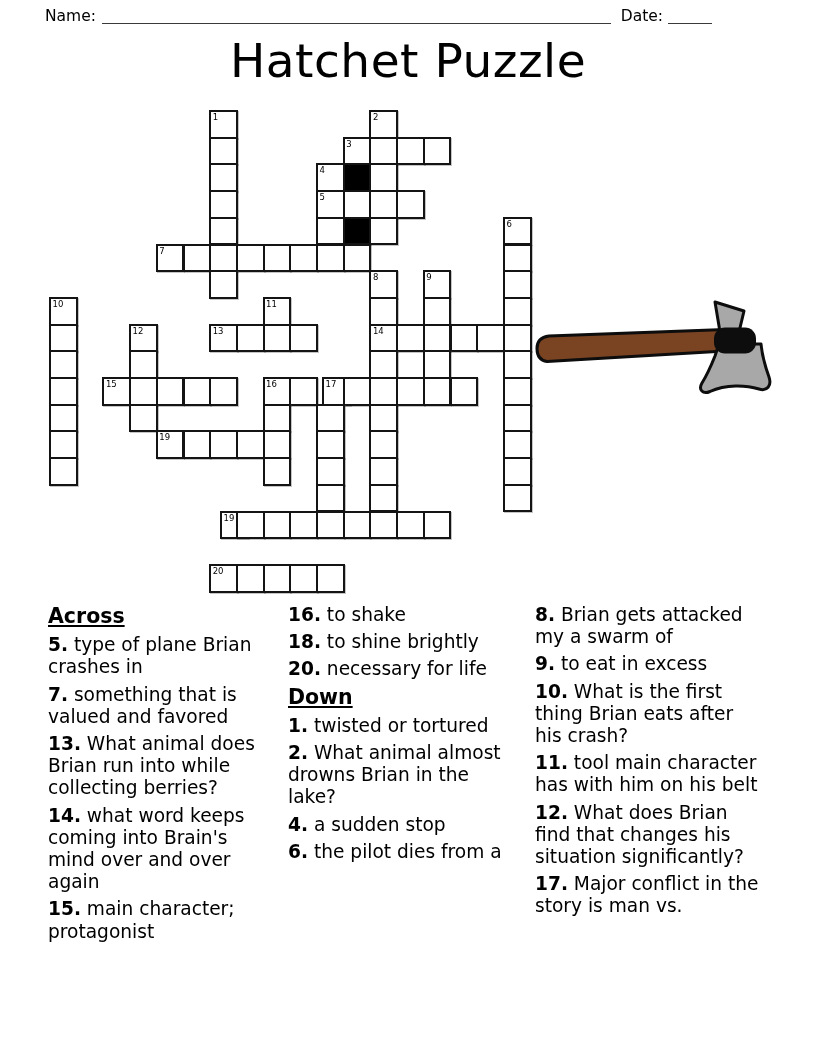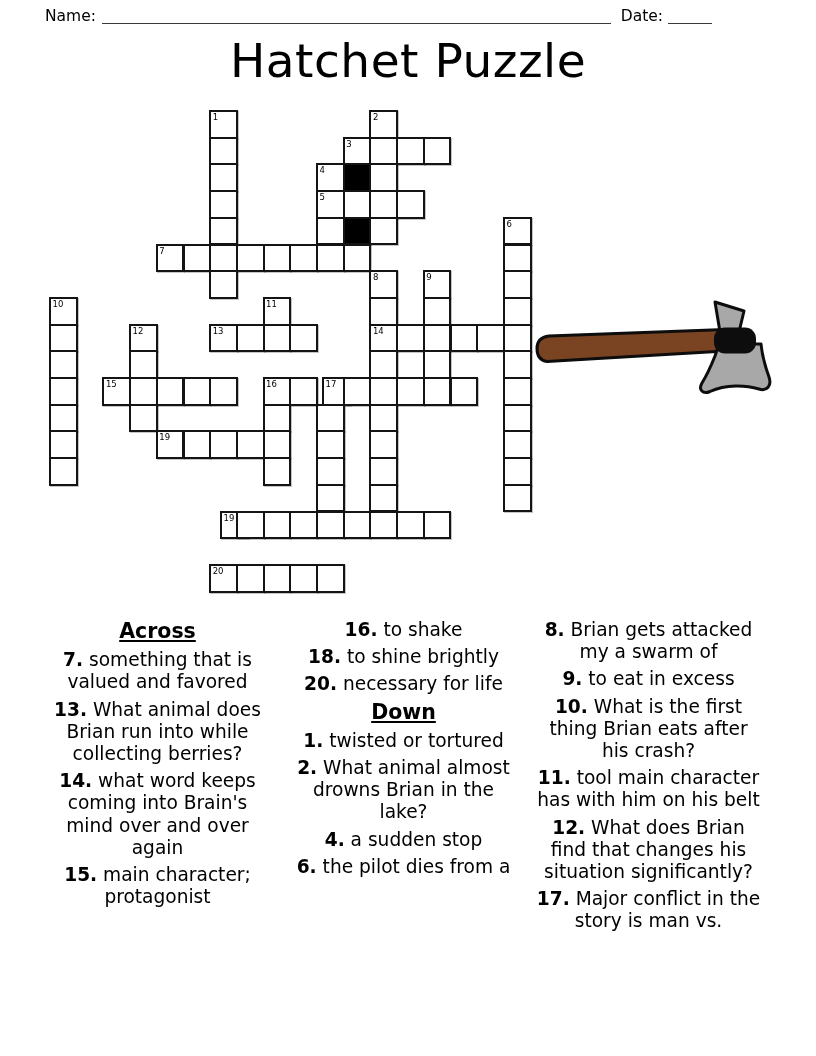--- a/index.html
+++ b/index.html
@@ -25,21 +25,21 @@
     position:absolute; width:28.7px; height:28.7px; box-sizing:border-box;
     border:2px solid #141414; background:#ffffff;
     box-shadow:1px 1px 0 rgba(90,90,90,0.35);
   }
   .cell.black { background:#000000; }
   .num {
     position:absolute; top:0; left:1.5px; font-size:8.5px; line-height:10px;
     color:#000;
   }
   .hatchet { position:absolute; left:533px; top:296px; }
-  .clue-col { position:absolute; top:619px; font-size:18.6px; line-height:22.2px;text-align:center; }
+  .clue-col { position:absolute; top:604px; font-size:18.6px; line-height:22.2px; }
   .clue-col-1 { left:48px;  width:219px; }
   .clue-col-2 { left:288px; width:231px; }
   .clue-col-3 { left:535px; width:227px; }
   .clue { margin:0 0 5px 0; }
   .clue b { font-weight:bold; }
   .clue-heading {
     font-weight:bold; text-decoration:underline; font-size:20.5px;
     margin:1px 0 7px 0;
   }
 </style>
@@ -208,20 +208,21 @@
 
 <svg class="hatchet" width="246" height="106" viewBox="0 0 246 106">
   <path d="M16,40 Q4,41.5 4,52.5 Q4,64 14,65.5 L192,55 L192,33.5 Z" stroke="#0d0d0d" stroke-width="3" stroke-linejoin="round" fill="#7a4423"></path>
   <path d="M187,36 L182,6 L211,15 L206,36 Z" stroke="#0d0d0d" stroke-width="3" stroke-linejoin="round" fill="#a8a8a8"></path>
   <path d="M186,48 L182,60 C178,70 174,79 169,87 C165,94 170,98.5 177,95.5 C193,88 213,89 226,93 C234,95.5 239,90 236,81 C232,70 229,59 228,48 Z" stroke="#0d0d0d" stroke-width="3" stroke-linejoin="round" fill="#a8a8a8"></path>
   <rect x="181" y="31.5" width="42" height="26" rx="11" fill="#0d0d0d"></rect>
 </svg>
 
 <div class="clue-col clue-col-1">
     <div class="clue-heading">Across</div>
+    <div class="clue"><b>5.</b> type of plane Brian crashes in</div>
     <div class="clue"><b>7.</b> something that is valued and favored</div>
     <div class="clue"><b>13.</b> What animal does Brian run into while collecting berries?</div>
     <div class="clue"><b>14.</b> what word keeps coming into Brain's mind over and over again</div>
     <div class="clue"><b>15.</b> main character; protagonist</div>
   </div>
 <div class="clue-col clue-col-2">
     <div class="clue"><b>16.</b> to shake</div>
     <div class="clue"><b>18.</b> to shine brightly</div>
     <div class="clue"><b>20.</b> necessary for life</div>
     <div class="clue-heading">Down</div>

